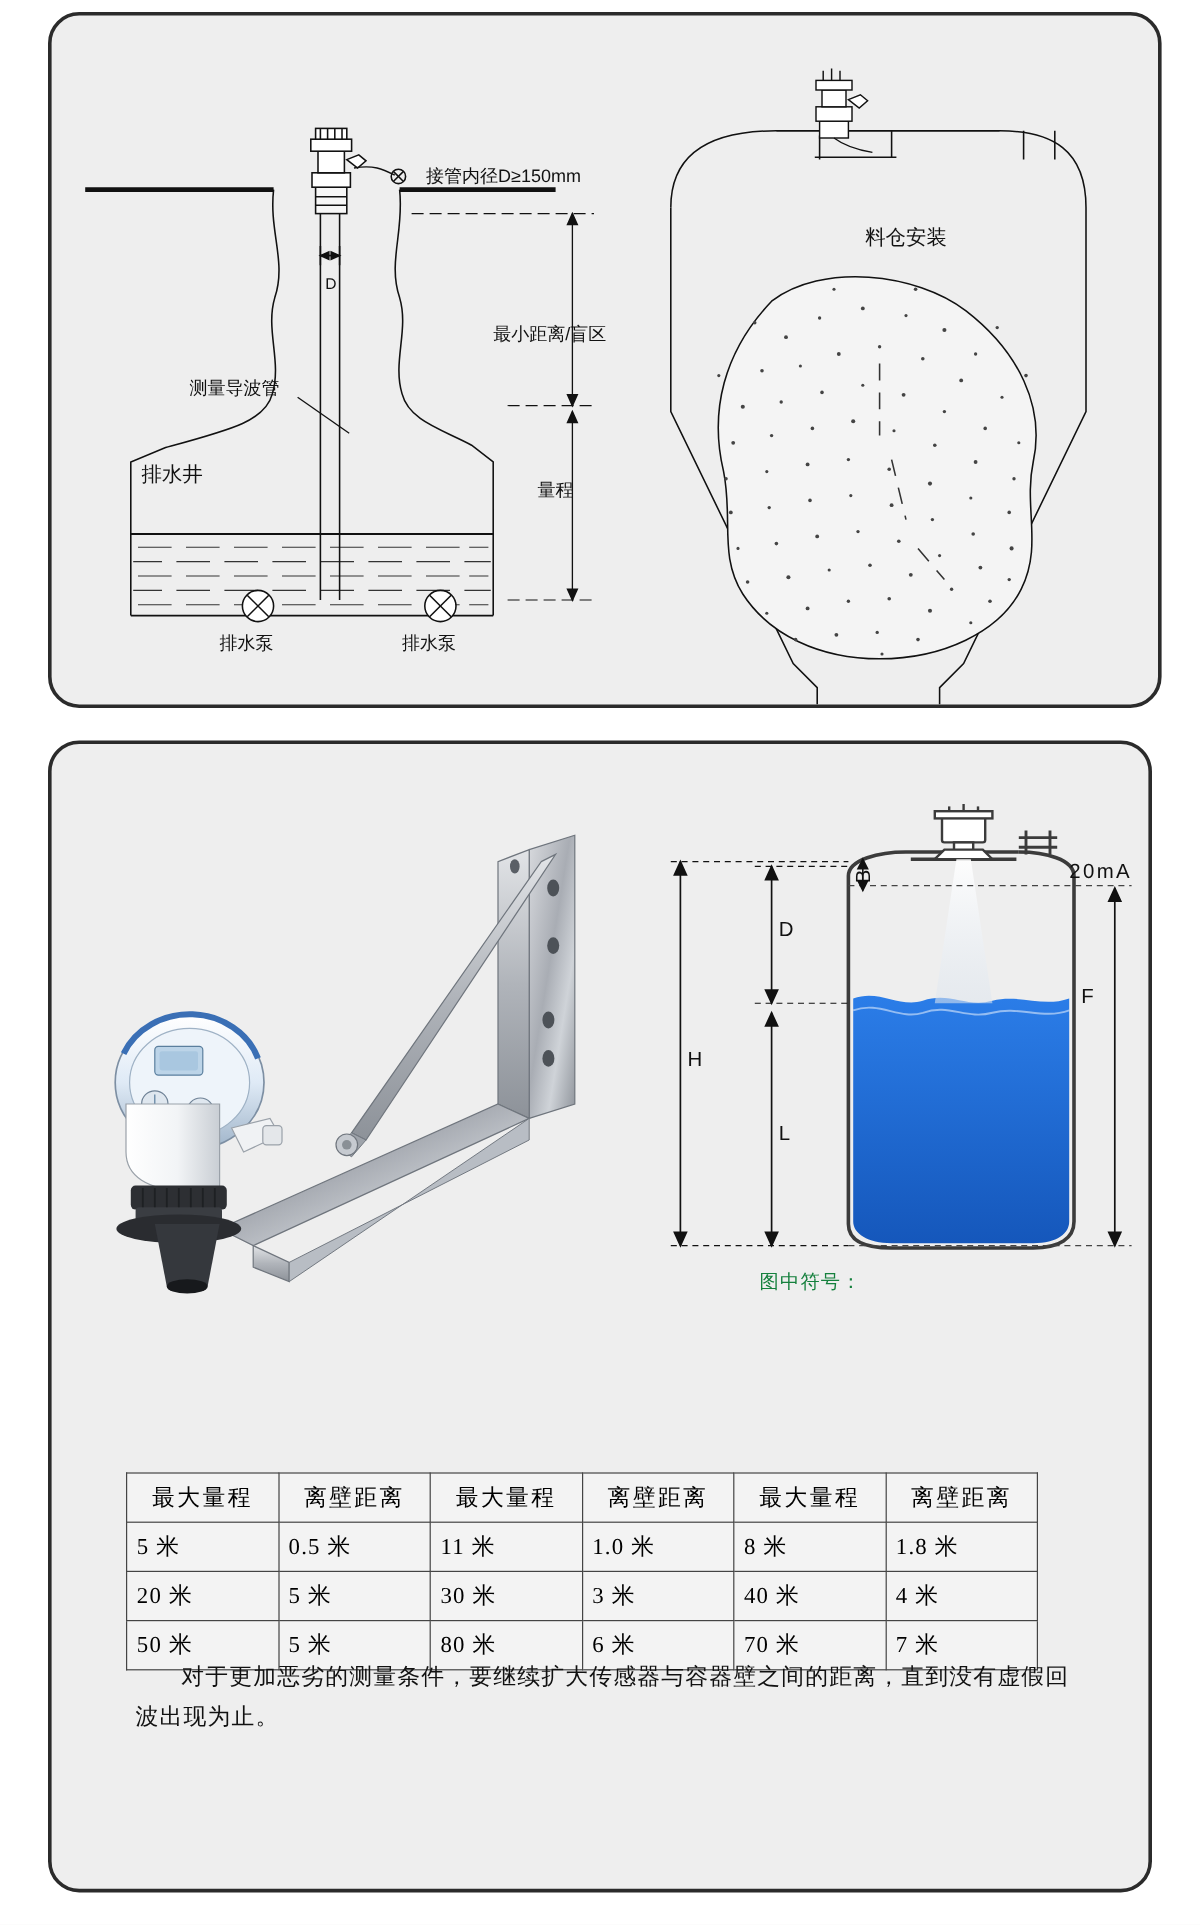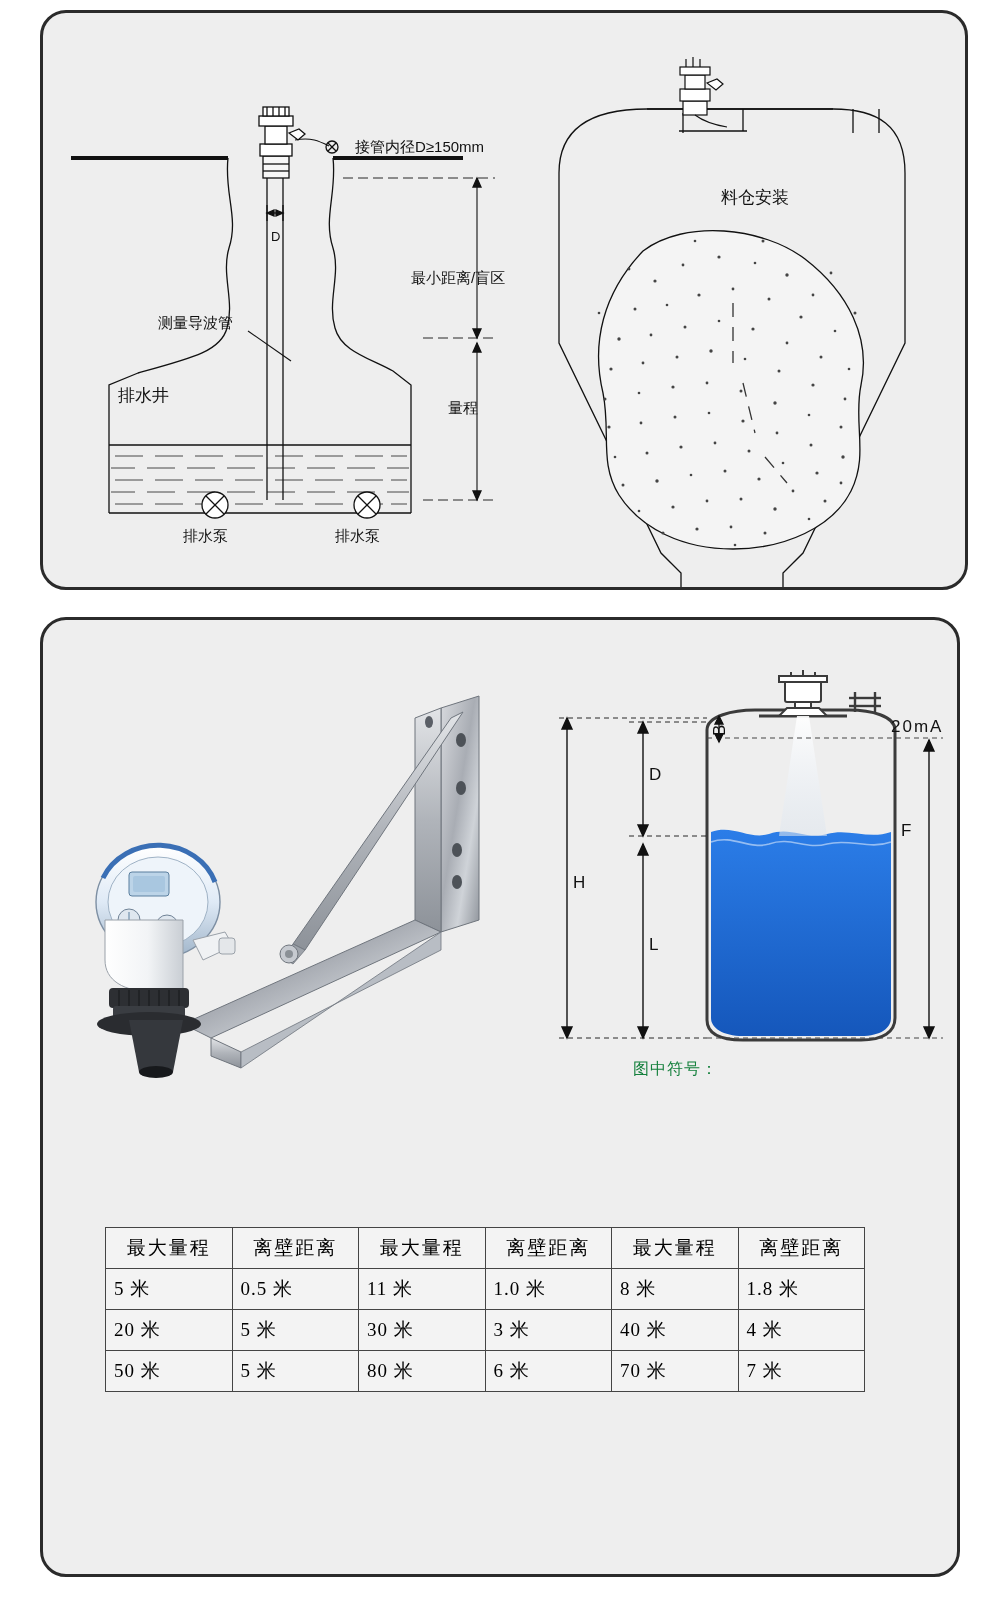--- a/index.html
+++ b/index.html
@@ -516,13 +516,14 @@
           <td>5 米</td>
           <td>80 米</td>
           <td>6 米</td>
           <td>70 米</td>
           <td>7 米</td>
         </tr>
       </tbody>
     </table>
   </div>
 
+  <div class="note">对于更加恶劣的测量条件，要继续扩大传感器与容器壁之间的距离，直到没有虚假回波出现为止。</div>
 </div>
 
 </body></html>

